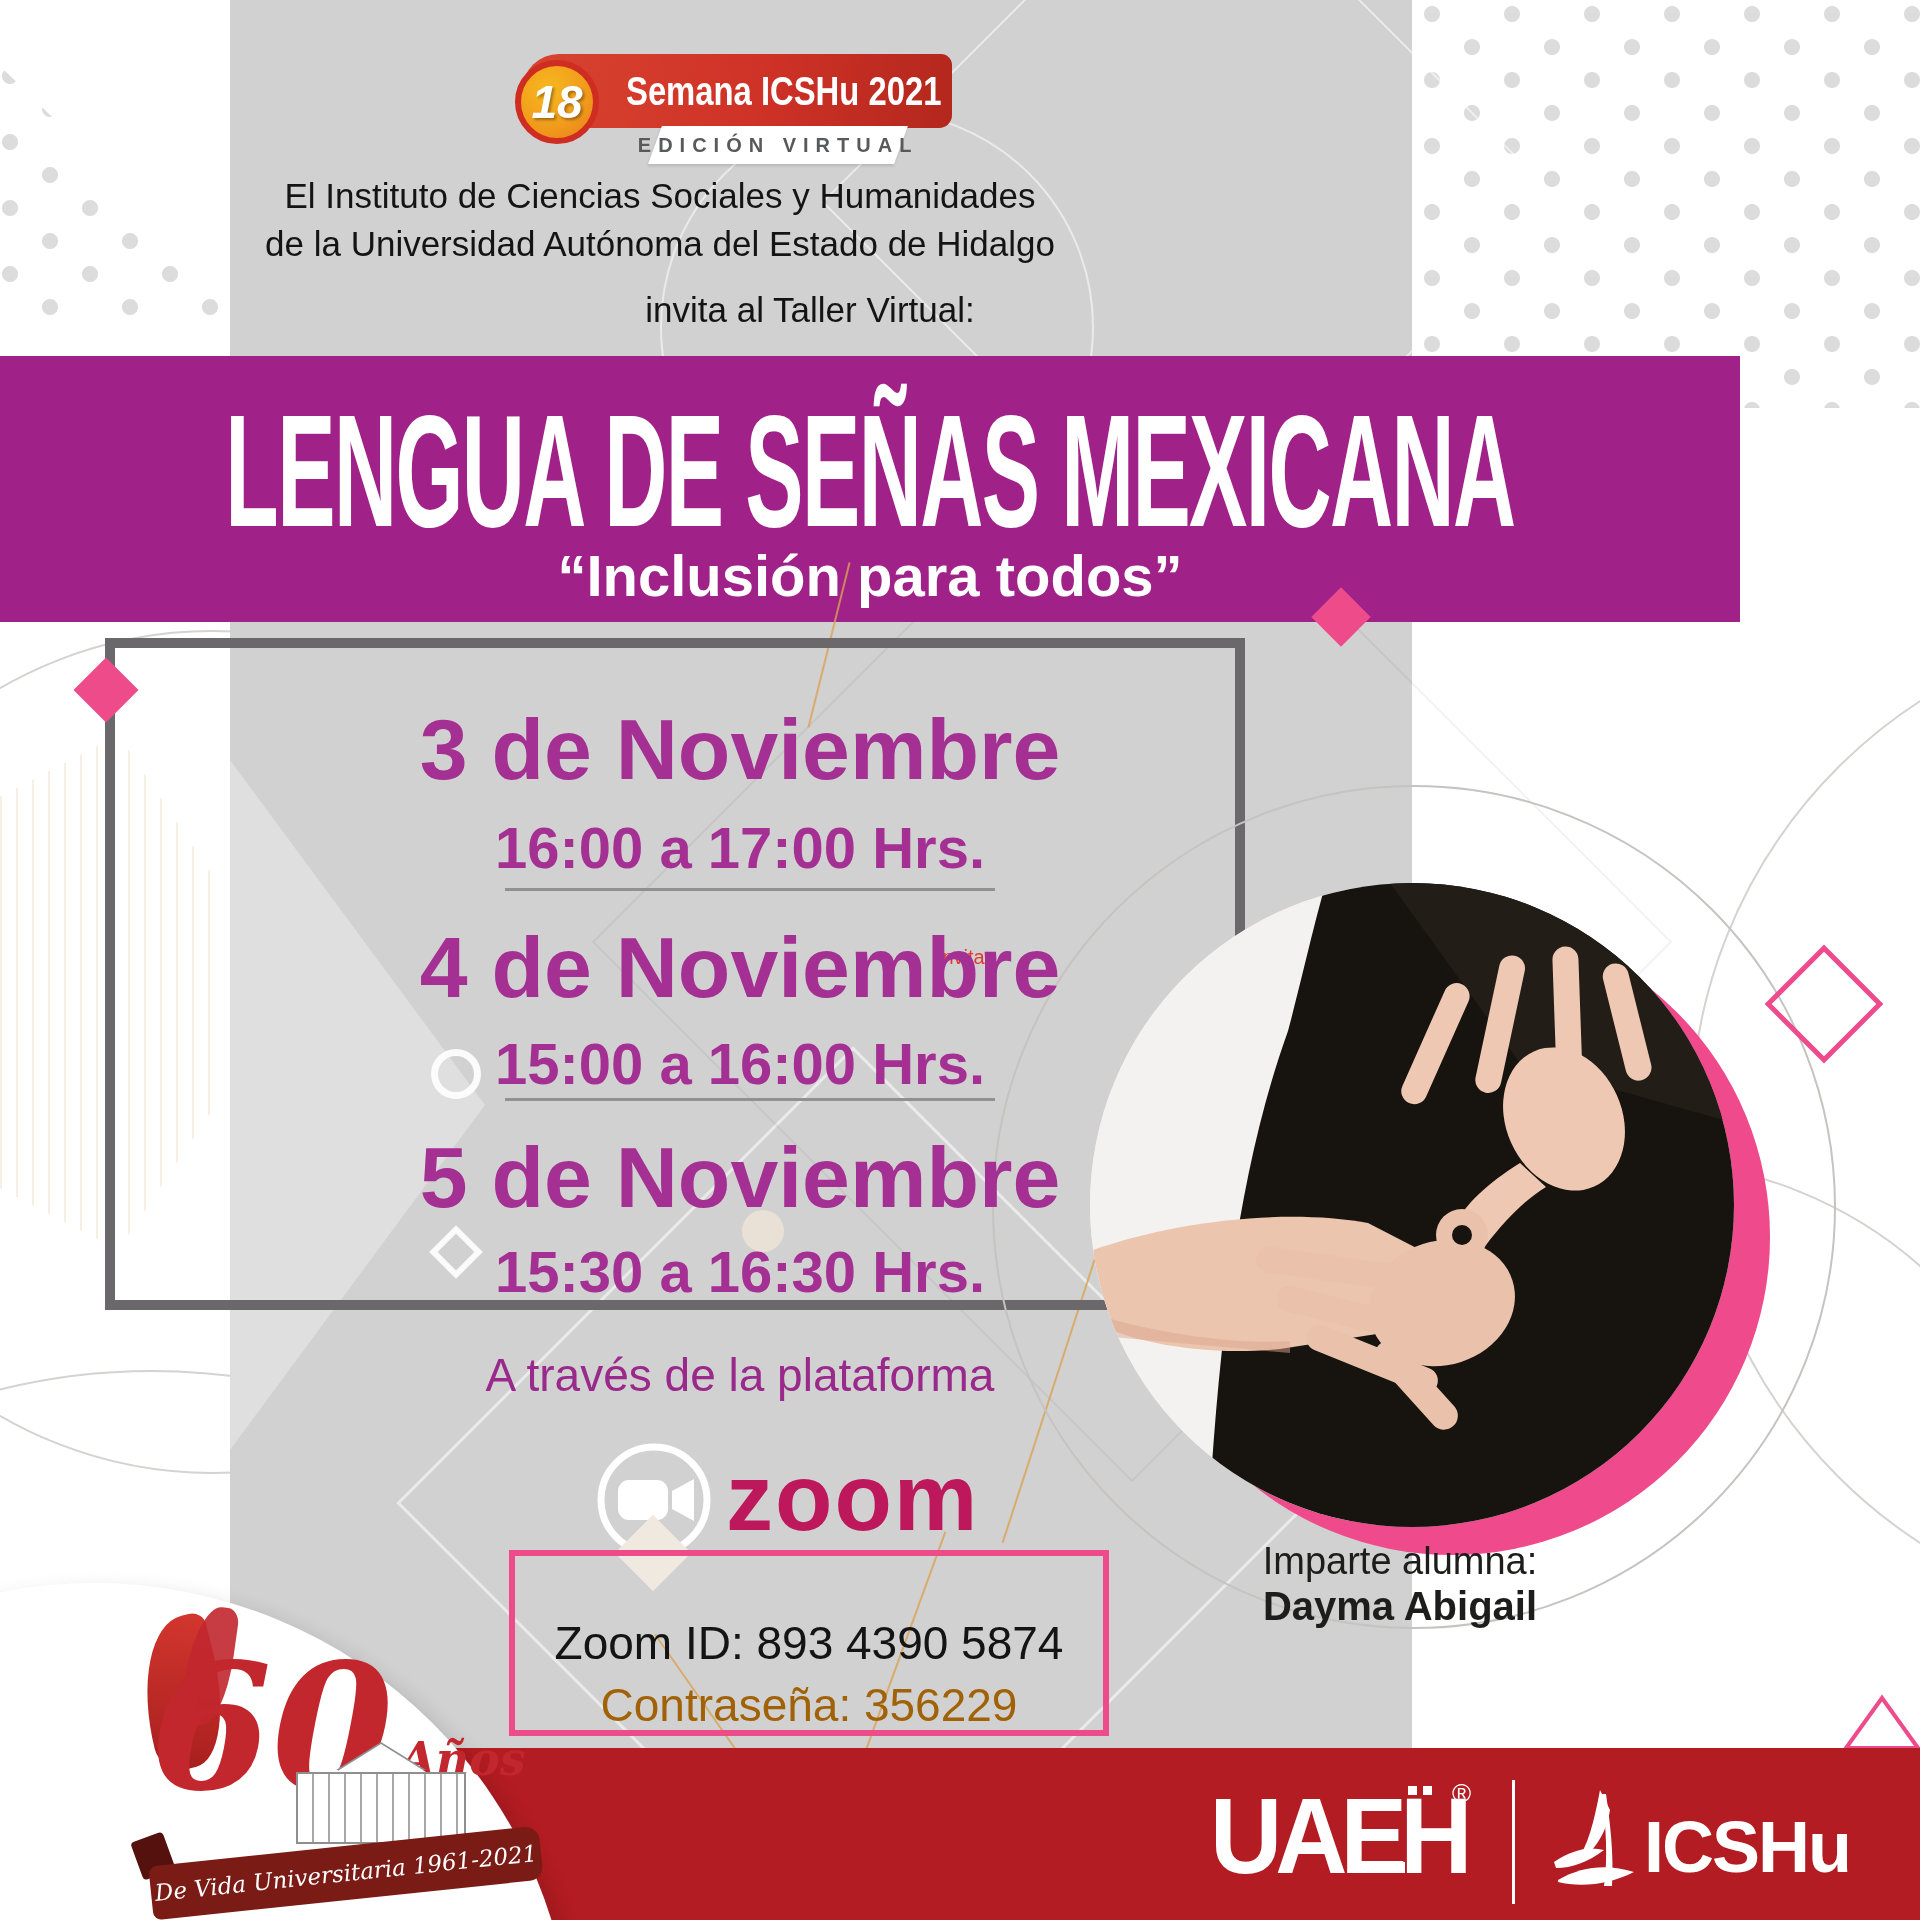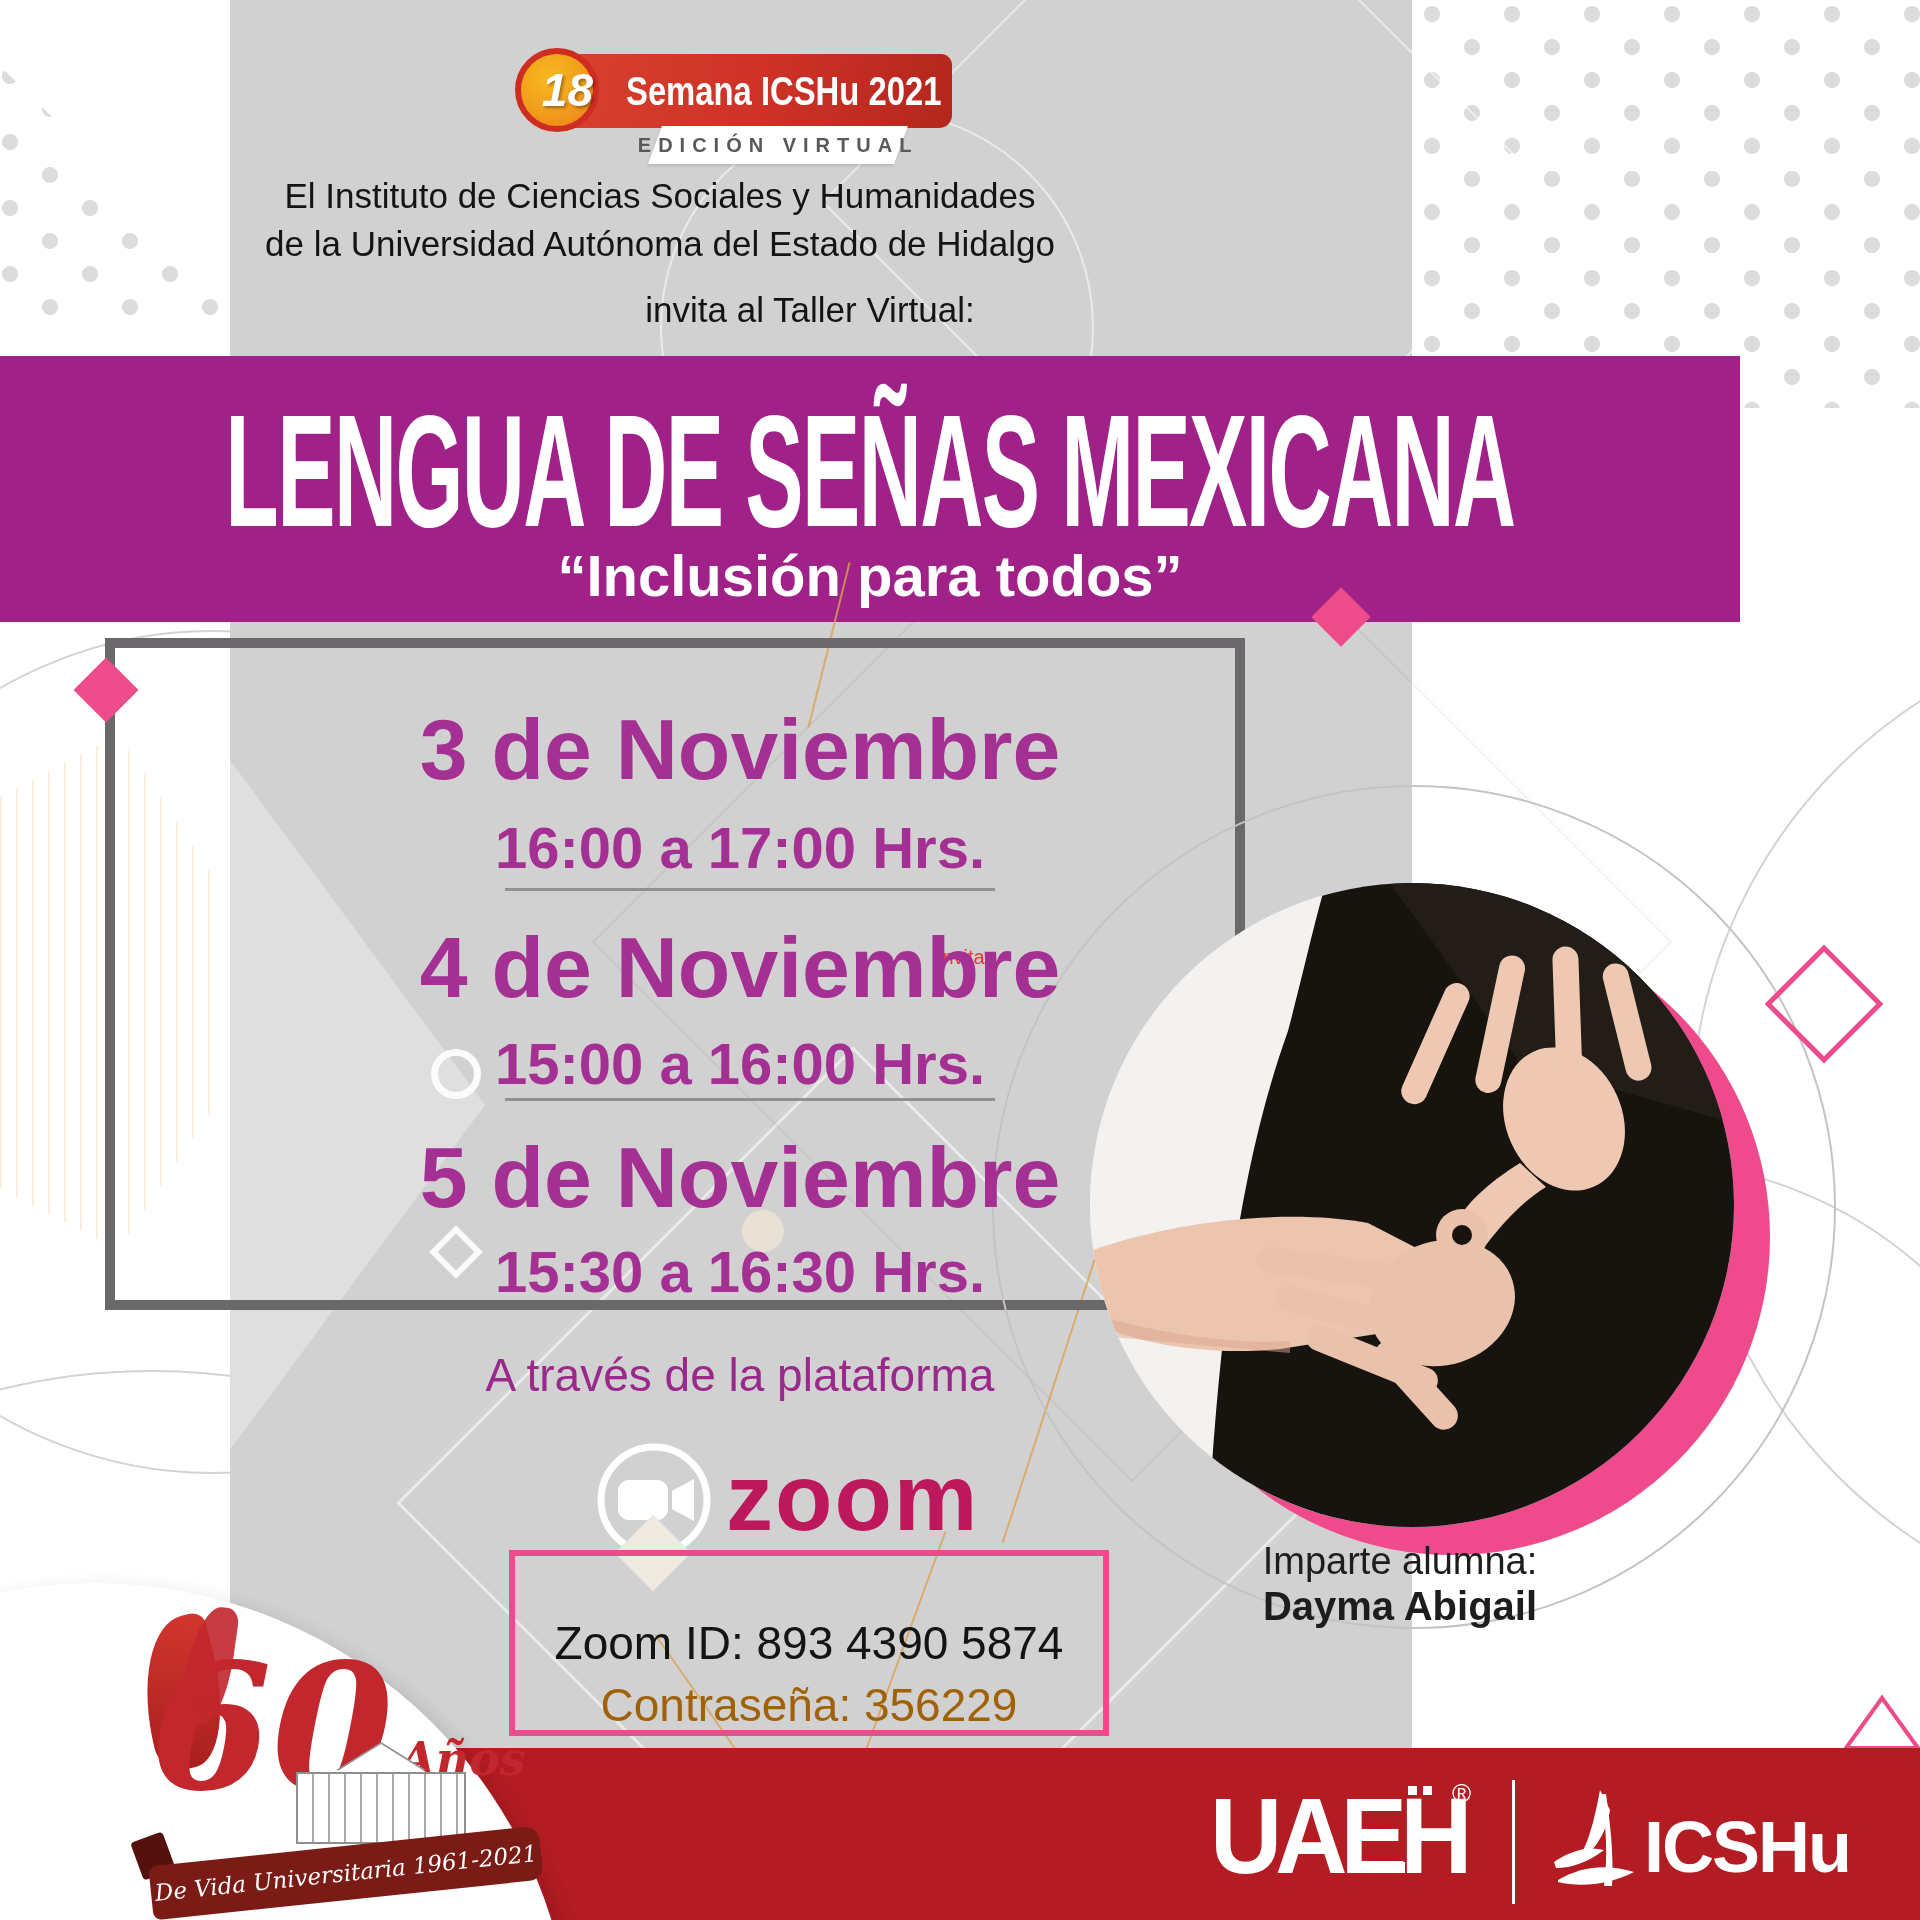--- a/index.html
+++ b/index.html
@@ -35,23 +35,23 @@
   #wm-tri{left:0;top:760px;width:0;height:0;border-top:345px solid transparent;border-bottom:345px solid transparent;
       border-left:255px solid rgba(255,255,255,.30);}
 
   
   #badge-pill{left:522px;top:54px;width:430px;height:74px;border-radius:40px 12px 14px 40px;
       background:linear-gradient(100deg,#d84430 0%,#cf3227 55%,#b3271d 100%);
       display:flex;align-items:center;padding-left:104px;box-sizing:border-box;}
   #badge-pill .t{color:#fff;font-size:40px;font-weight:600;white-space:nowrap;
       transform:scaleX(.82);transform-origin:left center;}
   #badge-pill .t b{font-weight:800;}
-  #badge-circle{left:515px;top:48px;width:84px;height:84px;border-radius:50%;box-sizing:border-box;
+  #badge-circle{left:515px;top:60px;width:84px;height:84px;border-radius:50%;box-sizing:border-box;
       background:radial-gradient(circle at 38% 32%,#f8b81f 0%,#f19d1c 55%,#ec7c1b 100%);
-      border:6px solid #cf2c22;display:flex;align-items:center;justify-content:flex-end;}
+      border:6px solid #cf2c22;display:flex;align-items:center;justify-content:center;}
   #badge-circle span{color:#fff;font-size:46px;font-weight:800;font-style:italic;
       text-shadow:2px 2px 3px rgba(0,0,0,.35);}
   #edicion{left:655px;top:126px;width:246px;height:38px;background:#ffffff;transform:skewX(-20deg);
       display:flex;align-items:center;justify-content:center;box-shadow:0 2px 3px rgba(0,0,0,.12);}
   #edicion span{transform:skewX(20deg);color:#58595b;font-size:20px;font-weight:700;letter-spacing:7px;white-space:nowrap;}
 
   
   .host{left:230px;width:860px;color:#141414;font-size:35px;}
   #host1{top:176px;} #host2{top:224px;}
   #invite{left:410px;top:290px;width:800px;color:#141414;font-size:35px;}

